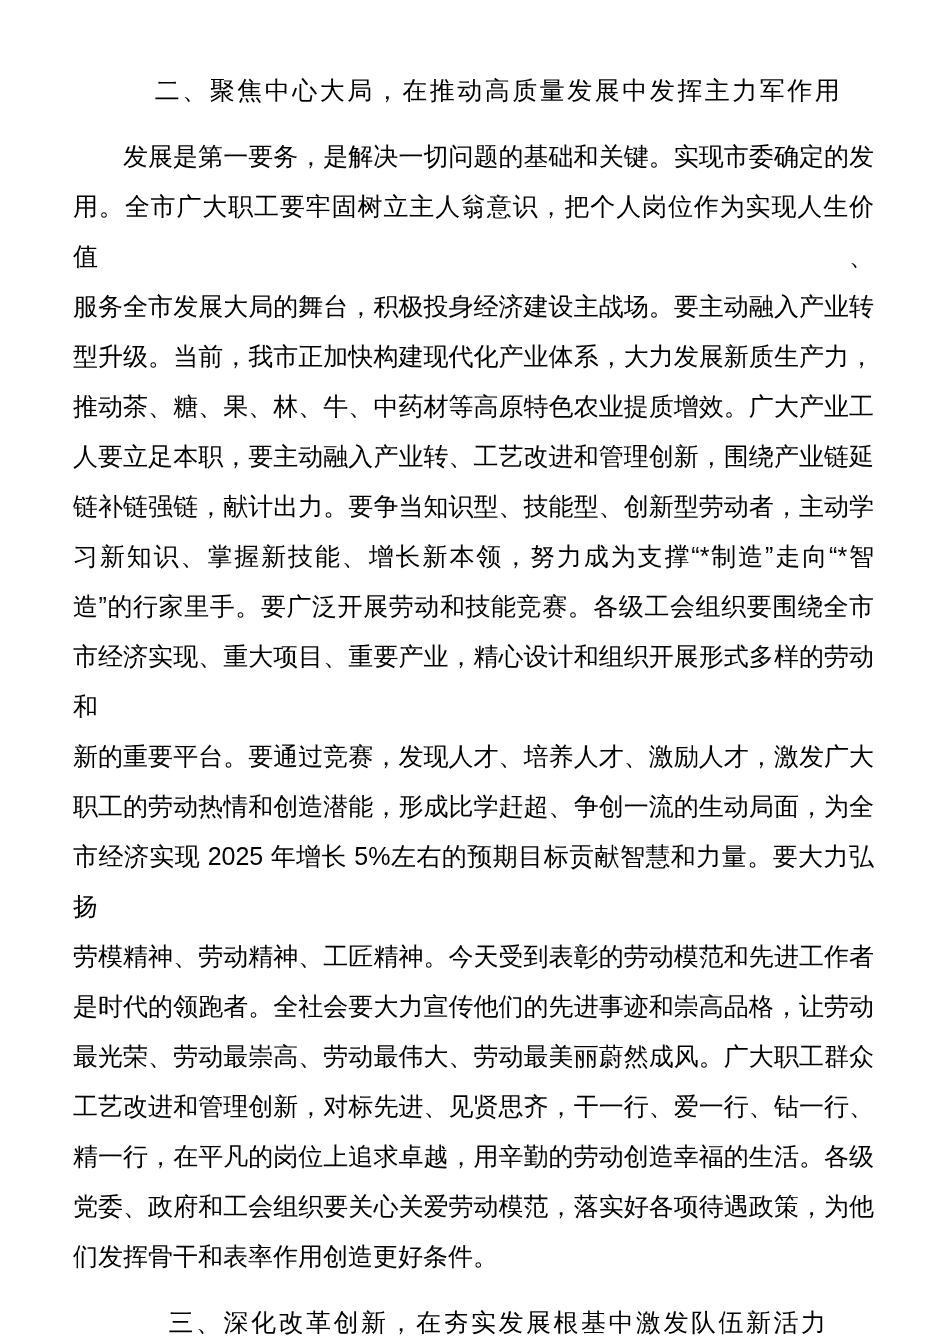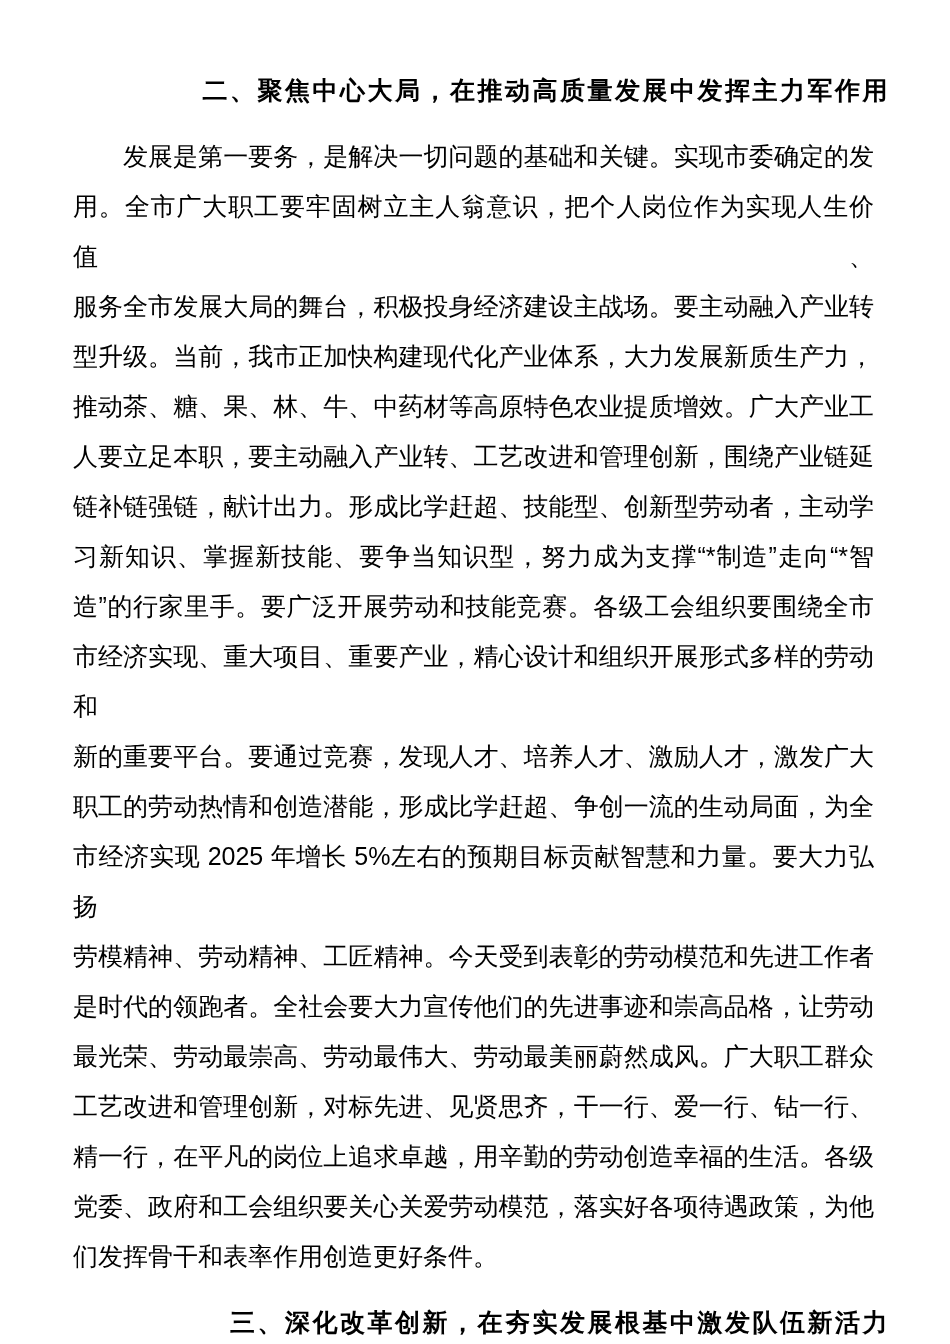--- a/index.html
+++ b/index.html
@@ -14,24 +14,24 @@
   .page {
     box-sizing: border-box;
     width: 950px;
     height: 1344px;
     padding: 65px 60px 0 57px;
     font-family: "Liberation Sans", sans-serif;
     font-size: 25px;
     line-height: 50px;
   }
   .doc-heading {
-    font-weight: 700;
+    font-weight: 400;
     letter-spacing: 2.5px;
     text-indent: 50px;
-    text-align: right;
+    text-align: center;
     white-space: nowrap;
   }
   .doc-paragraph {
     margin: 16px;
   }
   .doc-line {
     text-align: justify;
     text-align-last: justify;
   }
   .doc-line.first-line {
@@ -47,22 +47,22 @@
 <div class="page" id="doc-page" style="background: rgb(255, 255, 255); color: rgb(0, 0, 0);">
   <div id="doc-content">
       <div class="doc-heading">二、聚焦中心大局，在推动高质量发展中发挥主力军作用</div>
       <div class="doc-paragraph">
         <div class="doc-line first-line">发展是第一要务，是解决一切问题的基础和关键。实现市委确定的发</div>
         <div class="doc-line">用。全市广大职工要牢固树立主人翁意识，把个人岗位作为实现人生价值、</div>
         <div class="doc-line">服务全市发展大局的舞台，积极投身经济建设主战场。要主动融入产业转</div>
         <div class="doc-line">型升级。当前，我市正加快构建现代化产业体系，大力发展新质生产力，</div>
         <div class="doc-line">推动茶、糖、果、林、牛、中药材等高原特色农业提质增效。广大产业工</div>
         <div class="doc-line">人要立足本职，要主动融入产业转、工艺改进和管理创新，围绕产业链延</div>
-        <div class="doc-line">链补链强链，献计出力。形成比学赶超、技能型、创新型劳动者，主动学</div>
-        <div class="doc-line">习新知识、掌握新技能、要争当知识型，努力成为支撑“*制造”走向“*智</div>
+        <div class="doc-line">链补链强链，献计出力。要争当知识型、技能型、创新型劳动者，主动学</div>
+        <div class="doc-line">习新知识、掌握新技能、增长新本领，努力成为支撑“*制造”走向“*智</div>
         <div class="doc-line">造”的行家里手。要广泛开展劳动和技能竞赛。各级工会组织要围绕全市</div>
         <div class="doc-line">市经济实现、重大项目、重要产业，精心设计和组织开展形式多样的劳动和</div>
         <div class="doc-line">新的重要平台。要通过竞赛，发现人才、培养人才、激励人才，激发广大</div>
         <div class="doc-line">职工的劳动热情和创造潜能，形成比学赶超、争创一流的生动局面，为全</div>
         <div class="doc-line">市经济实现 2025 年增长 5%左右的预期目标贡献智慧和力量。要大力弘扬</div>
         <div class="doc-line">劳模精神、劳动精神、工匠精神。今天受到表彰的劳动模范和先进工作者</div>
         <div class="doc-line">是时代的领跑者。全社会要大力宣传他们的先进事迹和崇高品格，让劳动</div>
         <div class="doc-line">最光荣、劳动最崇高、劳动最伟大、劳动最美丽蔚然成风。广大职工群众</div>
         <div class="doc-line">工艺改进和管理创新，对标先进、见贤思齐，干一行、爱一行、钻一行、</div>
         <div class="doc-line">精一行，在平凡的岗位上追求卓越，用辛勤的劳动创造幸福的生活。各级</div>

